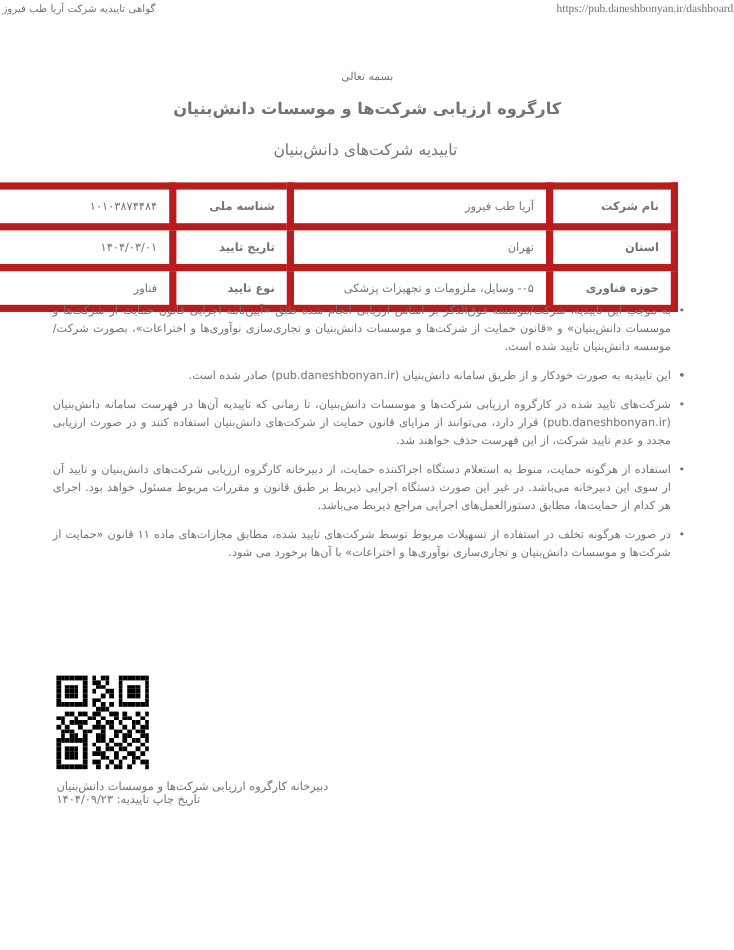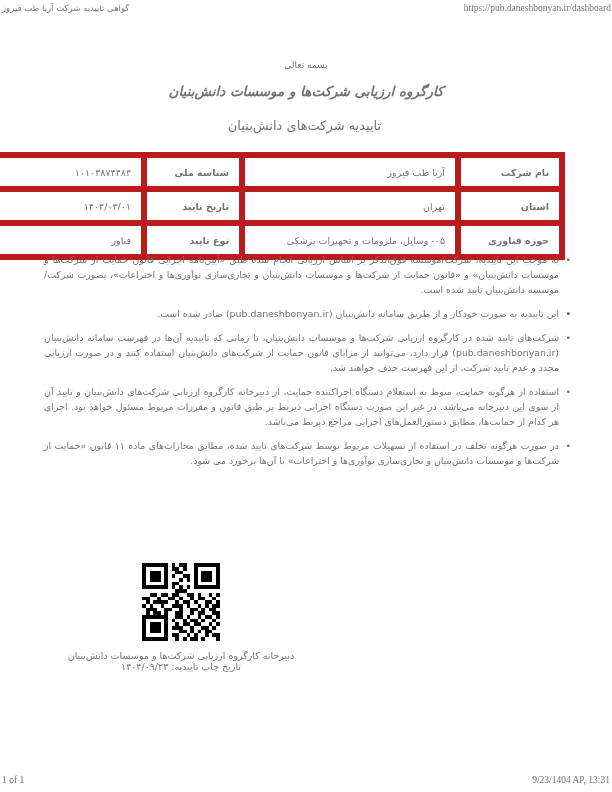--- a/index.html
+++ b/index.html
@@ -9,21 +9,21 @@
   }
   
   .print-header {
     position:absolute; top:3px; left:2px; right:1px;
     display:flex; justify-content:space-between; align-items:flex-start;
   }
   .ph-left  { font-size:8.5px; direction:rtl; }
   .ph-right { font-family:"Liberation Serif", serif; font-size:9.5px; }
 
   .bismillah    { position:absolute; top:60px;  left:0; right:0; text-align:center; font-size:9px; }
-  .doc-title    { position:absolute; top:83px;  left:0; right:0; text-align:center; font-size:13.5px; font-weight:bold;font-style:italic; }
+  .doc-title    { position:absolute; top:83px;  left:0; right:0; text-align:center; font-size:13.5px; font-weight:bold; }
   .doc-subtitle { position:absolute; top:118px; left:0; right:3px; text-align:center; font-size:13px; }
 
   
   .info-table-wrap { position:absolute; top:152px; left:47px; right:47px; direction:rtl; }
   .info-table { width:100%; border-collapse:collapse; table-layout:fixed; }
   .info-table th, .info-table td {
     border:6px solid #b91c1c; font-size:9.5px; font-weight:normal;
     padding:0 10px; height:28px; text-align:right; vertical-align:middle;
     overflow:hidden; white-space:nowrap;
   }
@@ -33,21 +33,21 @@
   
   .bullets-wrap { position:absolute; top:252px; left:44px; right:40px; direction:rtl; }
   .bullets { list-style:none; margin:0; padding:0; }
   .bullets li {
     position:relative; padding-right:13px; margin-bottom:9px;
     font-size:9.4px; line-height:15px; text-align:justify;
   }
   .bullets .marker { position:absolute; right:1px; top:0; font-size:9.4px; }
 
   
-  .qr-block { position:absolute; top:552px; left:47px; width:268px; text-align:center; }
+  .qr-block { position:absolute; top:552px; left:47px; width:268px; text-align:left; }
   .qr { display:inline-grid; grid-template-columns:repeat(21, 3.7px); grid-auto-rows:3.7px; }
   .qr .m { background:#000; }
   .qr-caption { font-size:9.5px; margin-top:9px;  direction:rtl; }
   .qr-date    { font-size:9.5px; direction:rtl; }
 
   
   .print-footer {
     position:absolute; bottom:7px; left:2px; right:2px;
     display:flex; justify-content:space-between;
     font-family:"Liberation Serif", serif; font-size:9.5px;
@@ -545,18 +545,14 @@
         <div class="m"></div>
         <div></div>
         <div></div>
         <div></div>
         <div class="m"></div>
       </div>
     <div class="qr-caption">دبیرخانه کارگروه ارزیابی شرکت‌ها و موسسات دانش‌بنیان</div>
     <div class="qr-date">تاریخ چاپ تاییدیه: ۱۴۰۴/۰۹/۲۳</div>
   </div>
 
-  <div class="print-footer">
-    <span>1 of 1</span>
-    <span>9/23/1404 AP, 13:31</span>
-  </div>
 
 </div>
 
 </body></html>

